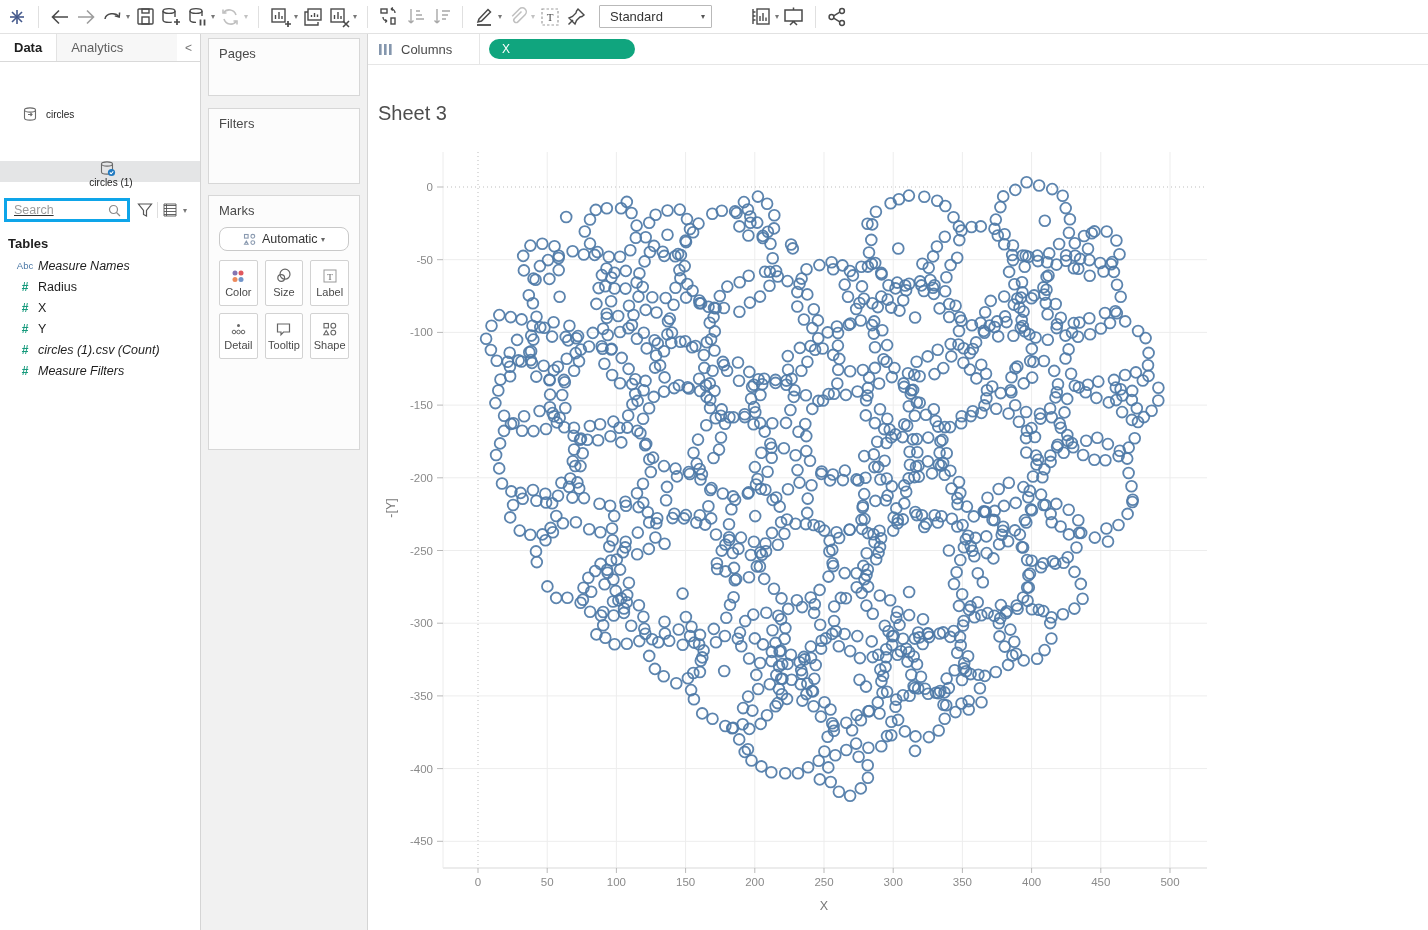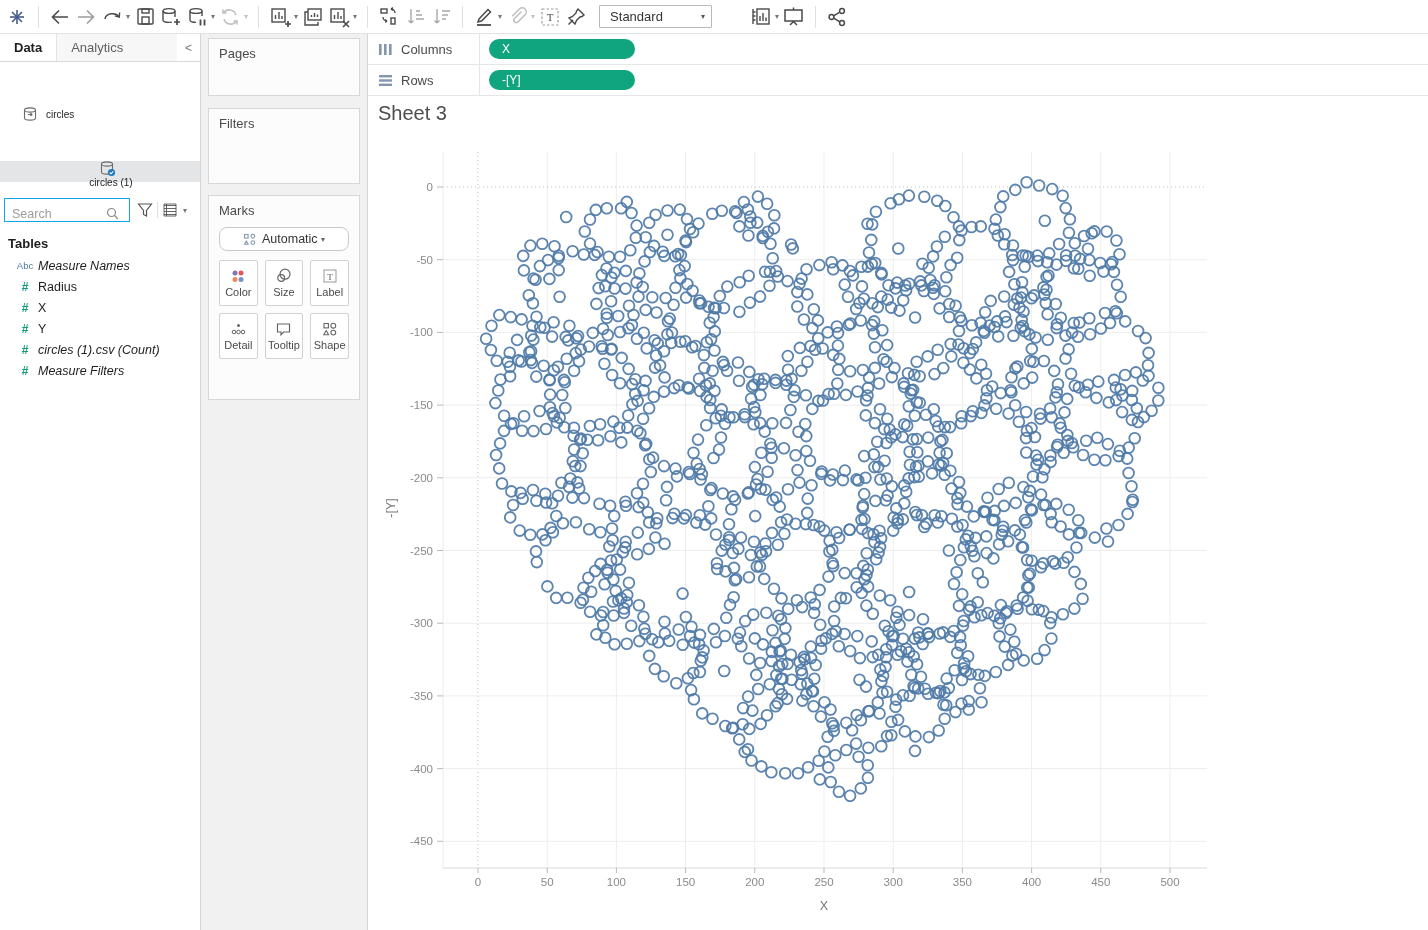--- a/index.html
+++ b/index.html
@@ -22,39 +22,39 @@
     background:#fff; border-right:1px solid #d5d5d5; }
   .tabsrow { height:28px; display:flex; border-bottom:1px solid #d9d9d9; }
   .tab { display:flex; align-items:center; padding:0 14px; font-size:13px; cursor:default;text-align:center; }
   .tab.active { font-weight:bold; color:#1e1e1e; background:#fff; }
   .tab.inactive { color:#5f5f5f; background:#f7f7f7; border-left:1px solid #e3e3e3; flex:1; }
   .collapse { margin-left:auto; padding:0 8px; color:#777; font-size:12px; display:flex; align-items:center; }
   .dsrow { height:21px; display:flex; align-items:center; padding-left:22px; font-size:10px; color:#222;margin-top:36px; }
   .dsrow.selected { background:#e4e5e6;flex-direction:column; }
   .dsrow svg { margin-right:7px; flex:0 0 auto; }
   .searchrow { margin:16px 4px 0 4px; display:flex; align-items:center; }
-  .searchbox { width:126px; height:24px; border:1px solid #0ea5e9; display:flex; align-items:flex-end; background:#fff; }
+  .searchbox { width:126px; height:24px; border:3px solid #0ea5e9; display:flex; align-items:center; background:#fff;text-decoration:underline; }
   .searchbox input { border:none; outline:none; width:100px; font-size:12.5px; color:#333;
     padding-left:7px; font-family:"Liberation Sans", sans-serif; }
   .searchbox input::placeholder { color:#9c9c9c; }
   .s-sep { width:1px; height:16px; background:#dedede; margin:0 4px; }
   .tables-hdr { font-size:13px; font-weight:bold; color:#1e1e1e; margin:14px 0 4px 8px; }
   .fieldrow { height:21px; display:flex; align-items:center; font-size:12.5px; color:#1e1e1e; padding-left:12px; }
   .fieldrow .ficon { width:26px; flex:0 0 auto; font-weight:bold;text-align:center; }
   .ficon.abc { color:#4c79a7; font-size:9.5px; font-weight:normal; }
   .ficon.num { color:#159a7c; font-size:12px; }
   .fieldrow.ital .fname { font-style:italic; }
 
   
   .shelfcol { position:absolute; left:201px; top:34px; width:167px; height:896px;
     background:#f1f1f1; border-right:1px solid #d5d5d5; padding:4px 7px; }
   .card { background:#fcfcfc; border:1px solid #d7d7d7; font-size:13px; color:#4a4a4a; padding:7px 10px; }
   .card-pages { height:58px; }
   .card-filters { height:76px; margin-top:12px; }
-  .card-marks { height:205px; margin-top:11px; }
+  .card-marks { height:255px; margin-top:11px; }
   .mark-dd { margin-top:9px; height:24px; border:1px solid #c9c9c9; background:#fff; border-radius:8px;
     display:flex; align-items:center; padding:0 23px; font-size:12.5px; color:#333; }
   .mark-dd .dd-caret { margin-left:auto; font-size:8px; color:#666; }
   .marks-grid { margin-top:9px; display:grid; grid-template-columns:repeat(3,1fr); gap:7px; }
   .mbtn { background:#fff; border:1px solid #d2d2d2; border-radius:2px; height:46px;
     display:flex; flex-direction:column; align-items:center; justify-content:center; gap:2px; }
   .mbtn span { font-size:11px; color:#4a4a4a; }
 
   
   .worksheet { position:absolute; left:368px; top:34px; width:1060px; height:896px; background:#fff; }
@@ -387,34 +387,20 @@
       <g fill="#8496ad">
           <rect x="1" y="1" width="2.6" height="11"></rect>
           <rect x="6" y="1" width="2.6" height="11"></rect>
           <rect x="11" y="1" width="2.6" height="11"></rect>
         </g>
       </svg>
     <span class="shelflabel">Columns</span>
     <div class="vline"></div>
     <div class="pill" style="background: rgb(16, 165, 126);">
         <span>X</span>
-      </div>
-  </div>
-  <div class="shelfrow">
-    <svg class="shelficon" width="15" height="13" viewBox="0 0 15 13">
-      <g fill="#8496ad">
-          <rect x="1" y="1" width="13" height="2.4"></rect>
-          <rect x="1" y="5.3" width="13" height="2.4"></rect>
-          <rect x="1" y="9.6" width="13" height="2.4"></rect>
-        </g>
-      </svg>
-    <span class="shelflabel">Rows</span>
-    <div class="vline"></div>
-    <div class="pill" style="background: rgb(16, 165, 126);">
-        <span>-[Y]</span>
       </div>
   </div>
 
   <div class="sheet-title">Sheet 3</div>
 
   <svg id="chart" width="1060" height="833">
     <g id="gridlayer">
         <line x1="110" y1="55" x2="110" y2="771" stroke="#bdbdbd" stroke-width="1" stroke-dasharray="1,3"></line>
         <line x1="179.2" y1="55" x2="179.2" y2="771" stroke="#ededed" stroke-width="1" stroke-dasharray="none"></line>
         <line x1="248.4" y1="55" x2="248.4" y2="771" stroke="#ededed" stroke-width="1" stroke-dasharray="none"></line>

